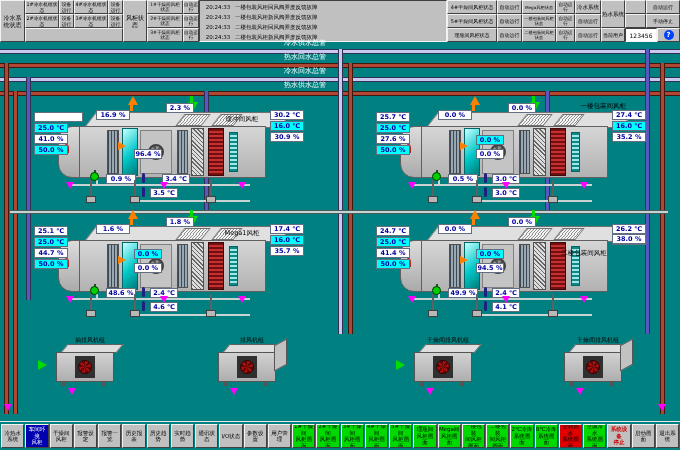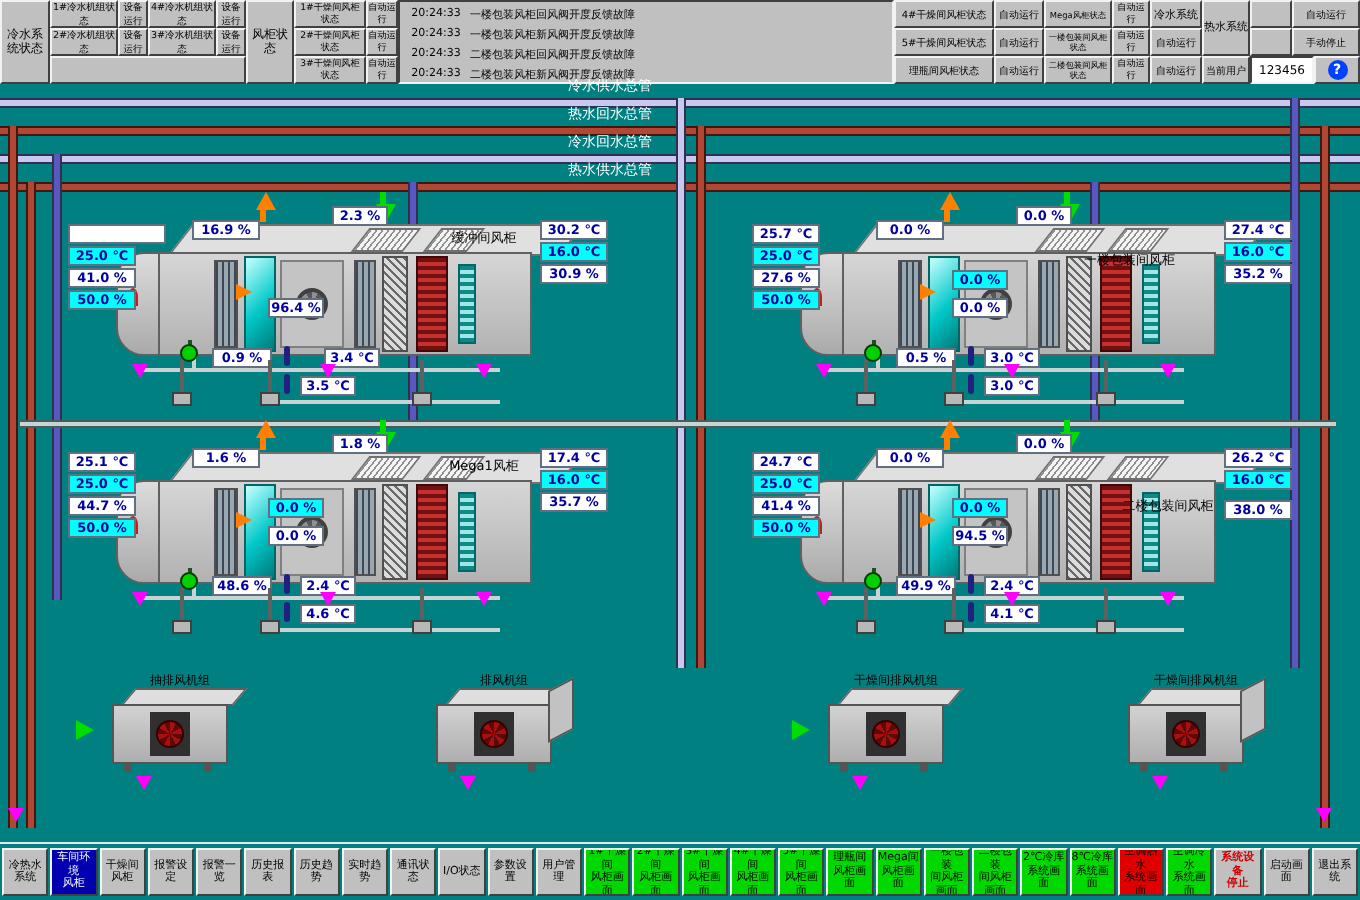--- a/index.html
+++ b/index.html
@@ -190,21 +190,21 @@
           <div style="position: absolute; left: 152px; top: 5px; width: 9px; height: 40px; background: repeating-linear-gradient(0deg, rgb(16, 136, 136) 0px, rgb(16, 136, 136) 2px, rgb(159, 232, 232) 2px, rgb(159, 232, 232) 4px); border: 1px solid rgb(0, 102, 102);"></div>
         </div>
         <div style="position: absolute; left: 28px; top: 26px; width: 22px; height: 52px; background: linear-gradient(rgb(220, 220, 220), rgb(170, 170, 170)); border: 1px solid rgb(96, 96, 96); border-radius: 14px 0px 0px 14px;"></div>
         <div style="position: absolute; left: 34px; top: 44px; width: 5px; height: 9px; border-top: 2px solid rgb(192, 32, 32); border-right: 2px solid rgb(192, 32, 32); border-left: 2px solid rgb(192, 32, 32); border-image: initial; border-radius: 50% 50% 0px 0px; border-bottom: none;"></div>
         <div style="position: absolute; left: 98px; top: -4px; width: 0px; height: 0px; border-left: 5px solid transparent; border-right: 5px solid transparent; border-bottom: 9px solid rgb(255, 128, 0);"></div>
         <div style="position: absolute; left: 100px; top: 5px; width: 3px; height: 6px; background: rgb(255, 128, 0);"></div>
         <div style="position: absolute; left: 158px; top: 2px; width: 0px; height: 0px; border-left: 5px solid transparent; border-right: 5px solid transparent; border-top: 9px solid rgb(0, 221, 0);"></div>
         <div style="position: absolute; left: 160px; top: -4px; width: 3px; height: 6px; background: rgb(0, 221, 0);"></div>
         <div class="databox" style="position: absolute; left: 66px; top: 10px; width: 34px;">0.0 %</div>
         <div class="databox" style="position: absolute; left: 136px; top: 3px; width: 28px;">0.0 %</div>
-        <div style="position: absolute; left: 170px; top: 26px; width: 84px; font-size: 6.5px; color: rgb(0, 0, 0); text-align: left;">一楼包装间风柜</div>
+        <div style="position: absolute; left: 170px; top: 2px; width: 84px; font-size: 6.5px; color: rgb(0, 0, 0); text-align: right;">一楼包装间风柜</div>
         <div class="databox" style="position: absolute; left: 4px; top: 12px; width: 34px;">25.7 ℃</div>
         <div class="databox set" style="position: absolute; left: 4px; top: 23px; width: 34px;">25.0 ℃</div>
         <div class="databox" style="position: absolute; left: 4px; top: 34px; width: 34px;">27.6 %</div>
         <div class="databox set" style="position: absolute; left: 4px; top: 45px; width: 34px;">50.0 %</div>
         <div class="databox" style="position: absolute; left: 240px; top: 10px; width: 34px;">27.4 ℃</div>
         <div class="databox set" style="position: absolute; left: 240px; top: 21px; width: 34px;">16.0 ℃</div>
         <div class="databox" style="position: absolute; left: 240px; top: 32px; width: 34px;">35.2 %</div>
         <div class="databox set" style="position: absolute; left: 104px; top: 35px; width: 28px;">0.0 %</div>
         <div style="position: absolute; left: 88px; top: 42px; width: 0px; height: 0px; border-top: 4px solid transparent; border-bottom: 4px solid transparent; border-left: 8px solid rgb(255, 128, 0);"></div>
         <div class="databox" style="position: absolute; left: 104px; top: 49px; width: 28px;">0.0 %</div>
@@ -307,21 +307,21 @@
         <div style="position: absolute; left: 160px; top: -4px; width: 3px; height: 6px; background: rgb(0, 221, 0);"></div>
         <div class="databox" style="position: absolute; left: 66px; top: 10px; width: 34px;">0.0 %</div>
         <div class="databox" style="position: absolute; left: 136px; top: 3px; width: 28px;">0.0 %</div>
         <div style="position: absolute; left: 170px; top: 15px; width: 84px; font-size: 6.5px; color: rgb(0, 0, 0); text-align: center; margin-top: 20px;">二楼包装间风柜</div>
         <div class="databox" style="position: absolute; left: 4px; top: 12px; width: 34px;">24.7 ℃</div>
         <div class="databox set" style="position: absolute; left: 4px; top: 23px; width: 34px;">25.0 ℃</div>
         <div class="databox" style="position: absolute; left: 4px; top: 34px; width: 34px;">41.4 %</div>
         <div class="databox set" style="position: absolute; left: 4px; top: 45px; width: 34px;">50.0 %</div>
         <div class="databox" style="position: absolute; left: 240px; top: 10px; width: 34px;">26.2 ℃</div>
         <div class="databox set" style="position: absolute; left: 240px; top: 21px; width: 34px;">16.0 ℃</div>
-        <div class="databox" style="position: absolute; left: 240px; top: 36px; width: 34px;">38.0 %</div>
+        <div class="databox" style="position: absolute; left: 240px; top: 20px; width: 34px;">38.0 %</div>
         <div class="databox set" style="position: absolute; left: 104px; top: 35px; width: 28px;">0.0 %</div>
         <div style="position: absolute; left: 88px; top: 42px; width: 0px; height: 0px; border-top: 4px solid transparent; border-bottom: 4px solid transparent; border-left: 8px solid rgb(255, 128, 0);"></div>
         <div class="databox" style="position: absolute; left: 104px; top: 49px; width: 28px;">94.5 %</div>
         <div style="position: absolute; left: 40px; top: 84px; width: 180px; height: 2px; background: rgb(200, 212, 212);"></div>
         <div style="position: absolute; left: 110px; top: 100px; width: 110px; height: 2px; background: rgb(200, 212, 212);"></div>
         <div style="position: absolute; left: 66px; top: 78px; width: 2px; height: 8px; background: rgb(200, 212, 212);"></div>
         <div style="position: absolute; left: 64px; top: 70px; width: 2px; height: 8px; background: rgb(32, 80, 32);"></div>
         <div style="position: absolute; left: 60px; top: 72px; width: 9px; height: 9px; border-radius: 50%; background: rgb(0, 208, 0); border: 1px solid rgb(0, 56, 0);"></div>
         <div class="databox" style="position: absolute; left: 76px; top: 74px; width: 30px;">49.9 %</div>
         <div style="position: absolute; left: 112px; top: 73px; width: 3px; height: 10px; background: rgb(32, 32, 128); border-radius: 2px;"></div>

